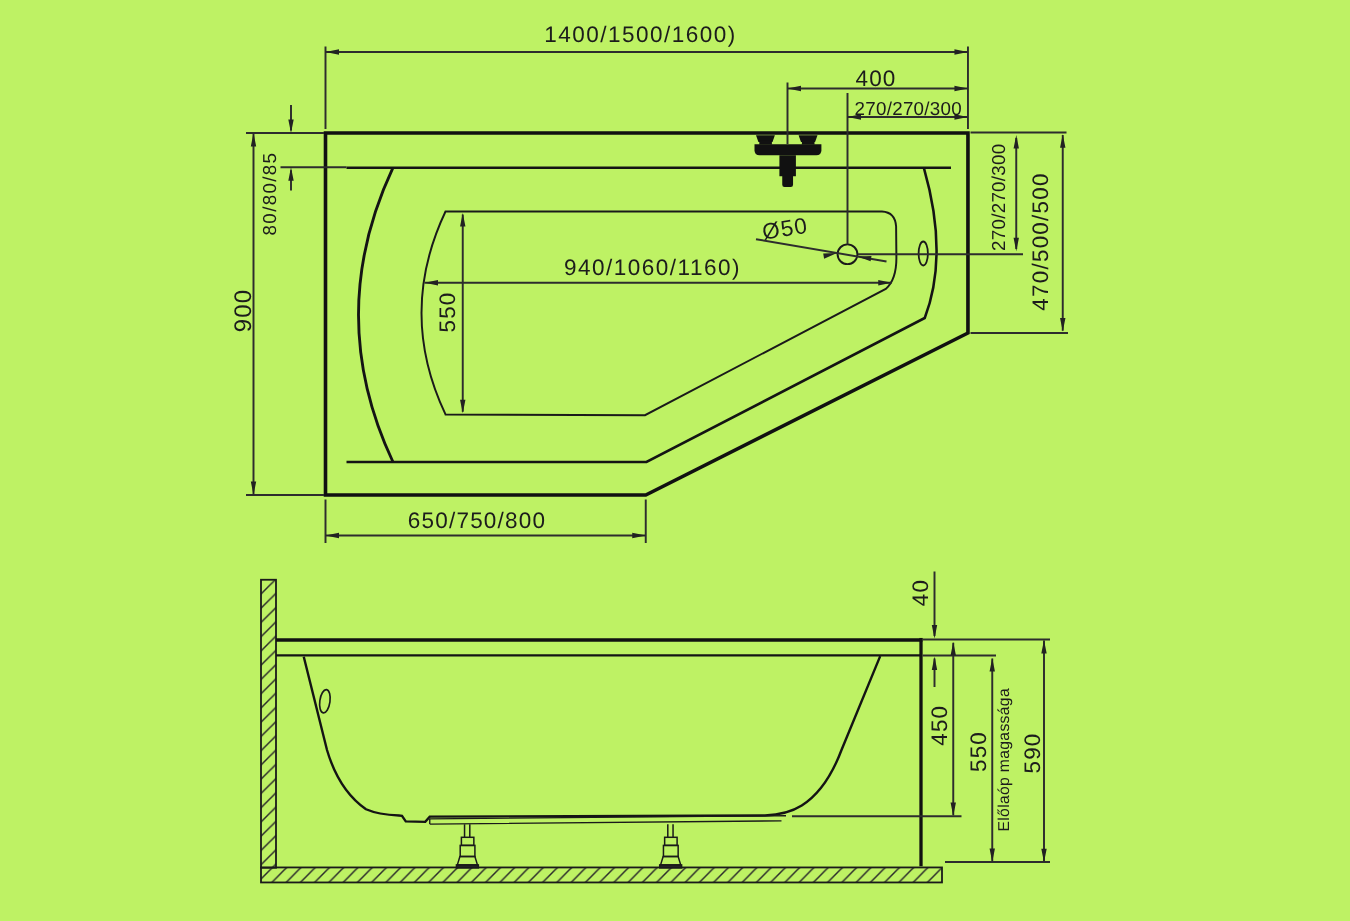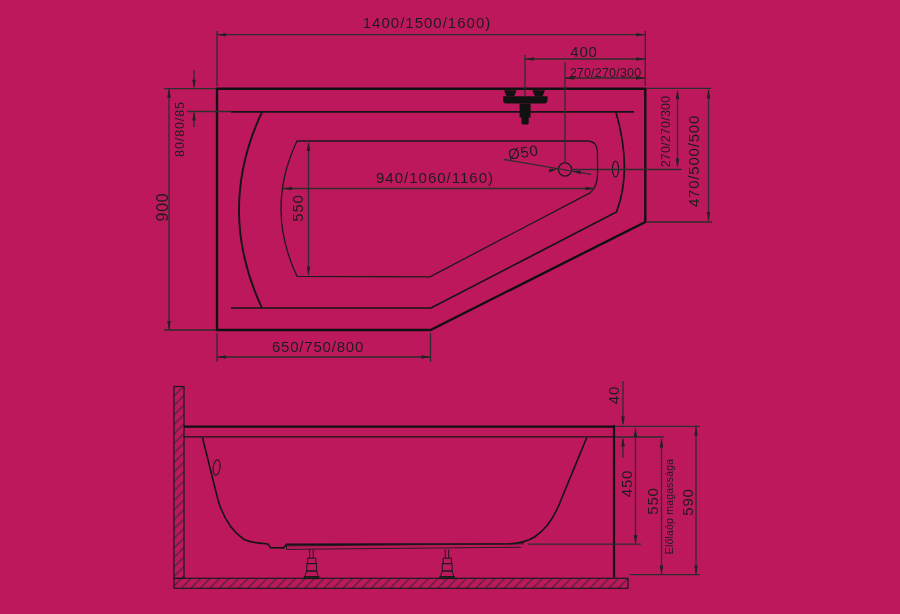--- a/index.html
+++ b/index.html
@@ -1,16 +1,16 @@
 <!DOCTYPE html>
 <html><head>
 <meta charset="utf-8">
 <style>
   html,body{margin:0;padding:0;background:#fff;}
-  .page{position:relative;width:900px;height:614px;background:#be185d;overflow:hidden;}
+  .page{position:relative;width:900px;height:614px;background:#bef264;overflow:hidden;}
   svg{position:absolute;left:0;top:0;}
   text{font-family:"Liberation Sans",sans-serif;fill:#1c1c1c;}
 </style>
 </head>
 <body>
 <div class="page">
 <svg width="900" height="614" viewBox="0 0 900 614">
 <defs>
 <pattern id="h" width="9.5" height="9.5" patternUnits="userSpaceOnUse">
 <path d="M-2.375,2.375 l4.75,-4.75 M0,9.5 L9.5,0 M7.125,11.875 l4.75,-4.75" stroke="#2a2a2a" stroke-width="1" fill="none"></path>

